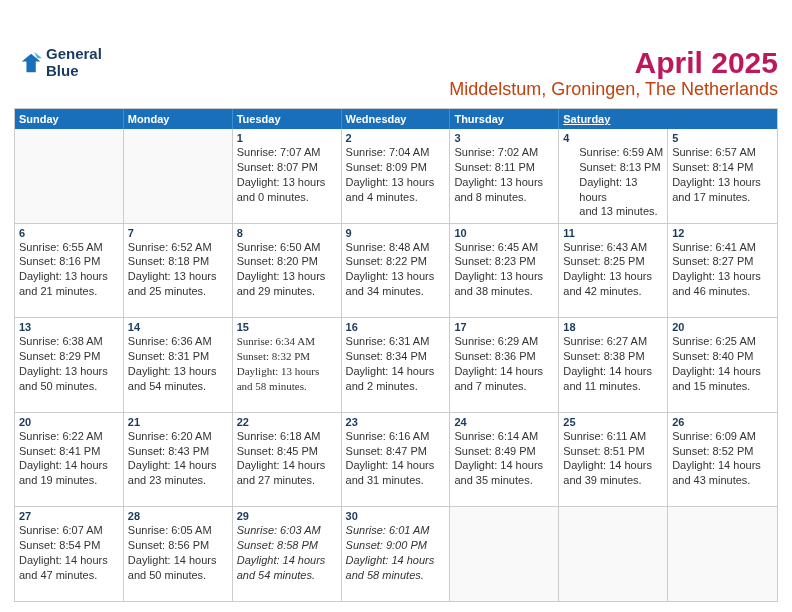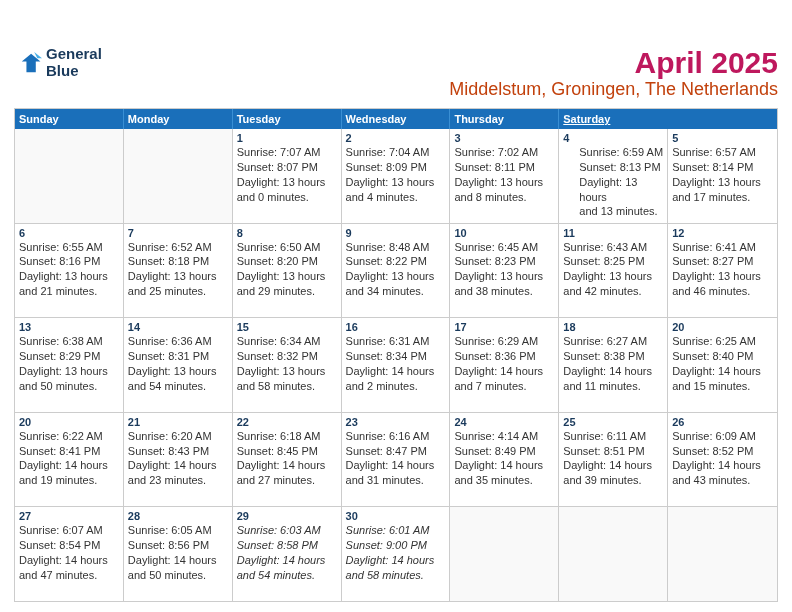--- a/index.html
+++ b/index.html
@@ -242,21 +242,21 @@
           </div>
           <div class="cal-cell">
             <span class="day-num">14</span>
             <div class="cell-text" style="white-space: pre-line;">Sunrise: 6:36 AM
 Sunset: 8:31 PM
 Daylight: 13 hours
 and 54 minutes.</div>
           </div>
           <div class="cal-cell">
             <span class="day-num">15</span>
-            <div class="cell-text" style="white-space: pre-line;">Sunrise: 6:34 AM
+            <div class="cell-text" style="white-space: pre-line; font-family: Liberation Serif, serif;">Sunrise: 6:34 AM
 Sunset: 8:32 PM
 Daylight: 13 hours
 and 58 minutes.</div>
           </div>
           <div class="cal-cell">
             <span class="day-num">16</span>
             <div class="cell-text" style="white-space: pre-line;">Sunrise: 6:31 AM
 Sunset: 8:34 PM
 Daylight: 14 hours
 and 2 minutes.</div>
@@ -307,21 +307,21 @@
           </div>
           <div class="cal-cell">
             <span class="day-num">23</span>
             <div class="cell-text" style="white-space: pre-line;">Sunrise: 6:16 AM
 Sunset: 8:47 PM
 Daylight: 14 hours
 and 31 minutes.</div>
           </div>
           <div class="cal-cell">
             <span class="day-num">24</span>
-            <div class="cell-text" style="white-space: pre-line;">Sunrise: 4:14 AM
+            <div class="cell-text" style="white-space: pre-line;">Sunrise: 6:14 AM
 Sunset: 8:49 PM
 Daylight: 14 hours
 and 35 minutes.</div>
           </div>
           <div class="cal-cell">
             <span class="day-num">25</span>
             <div class="cell-text" style="white-space: pre-line;">Sunrise: 6:11 AM
 Sunset: 8:51 PM
 Daylight: 14 hours
 and 39 minutes.</div>

